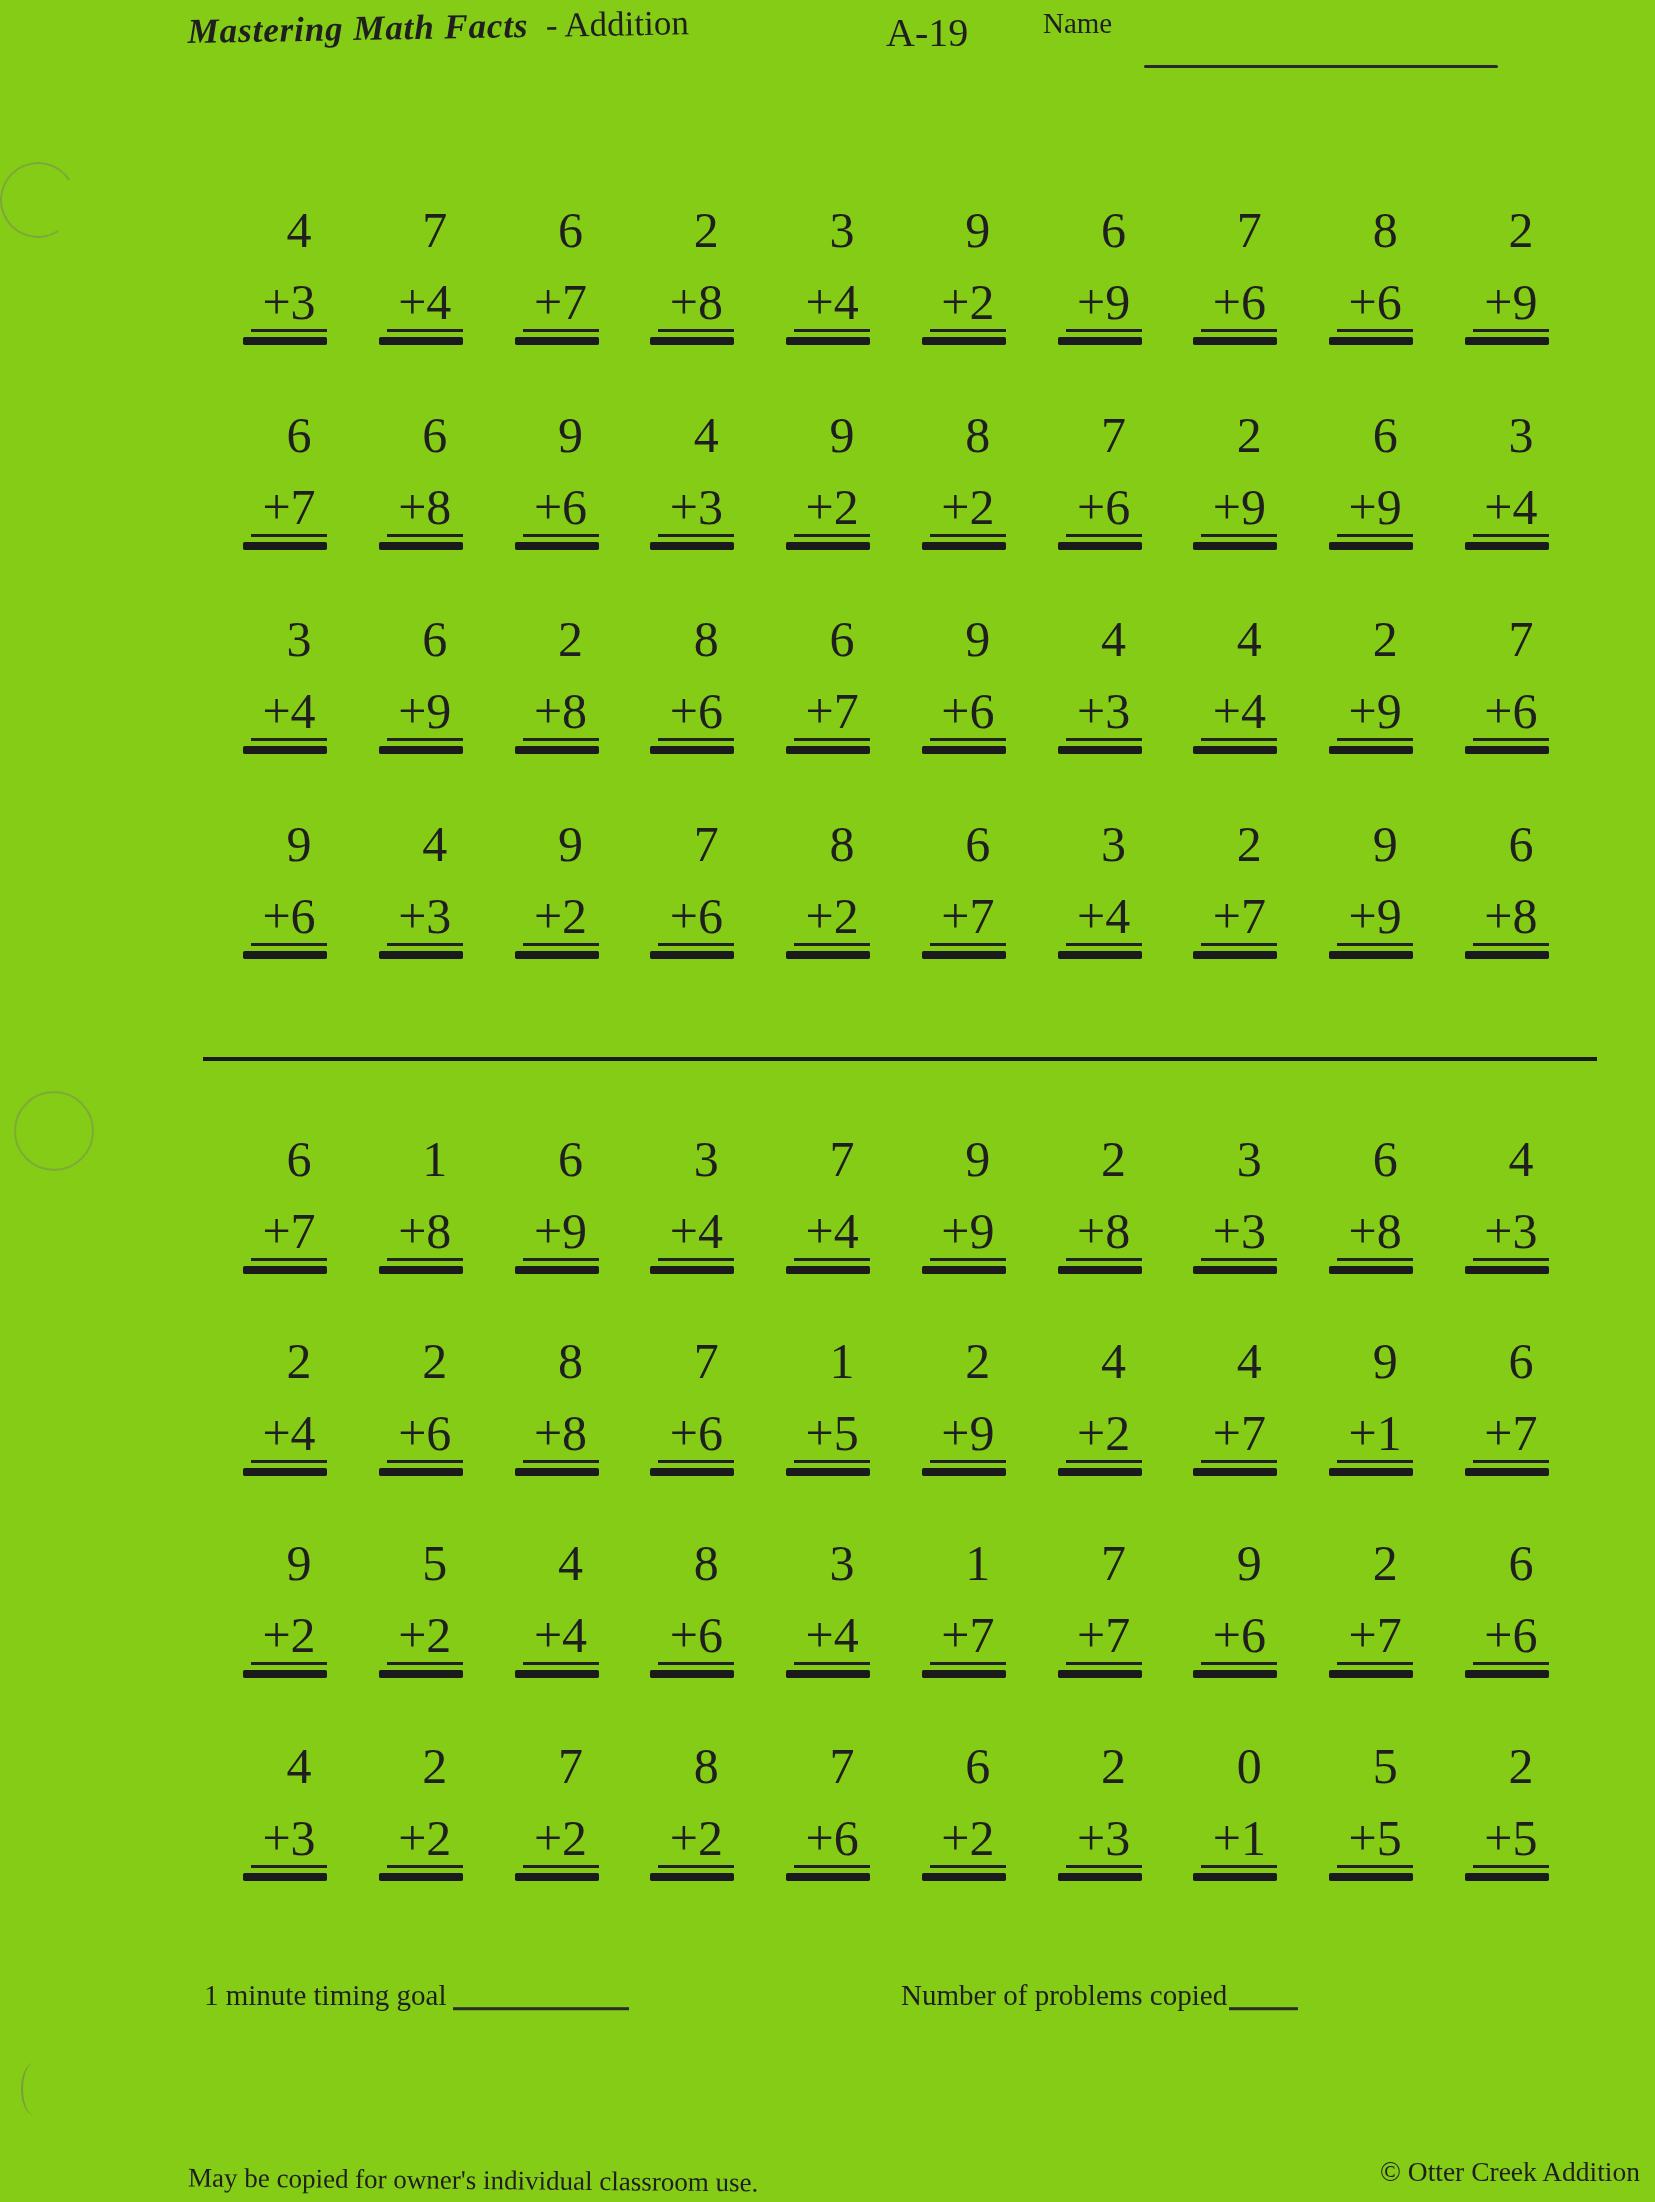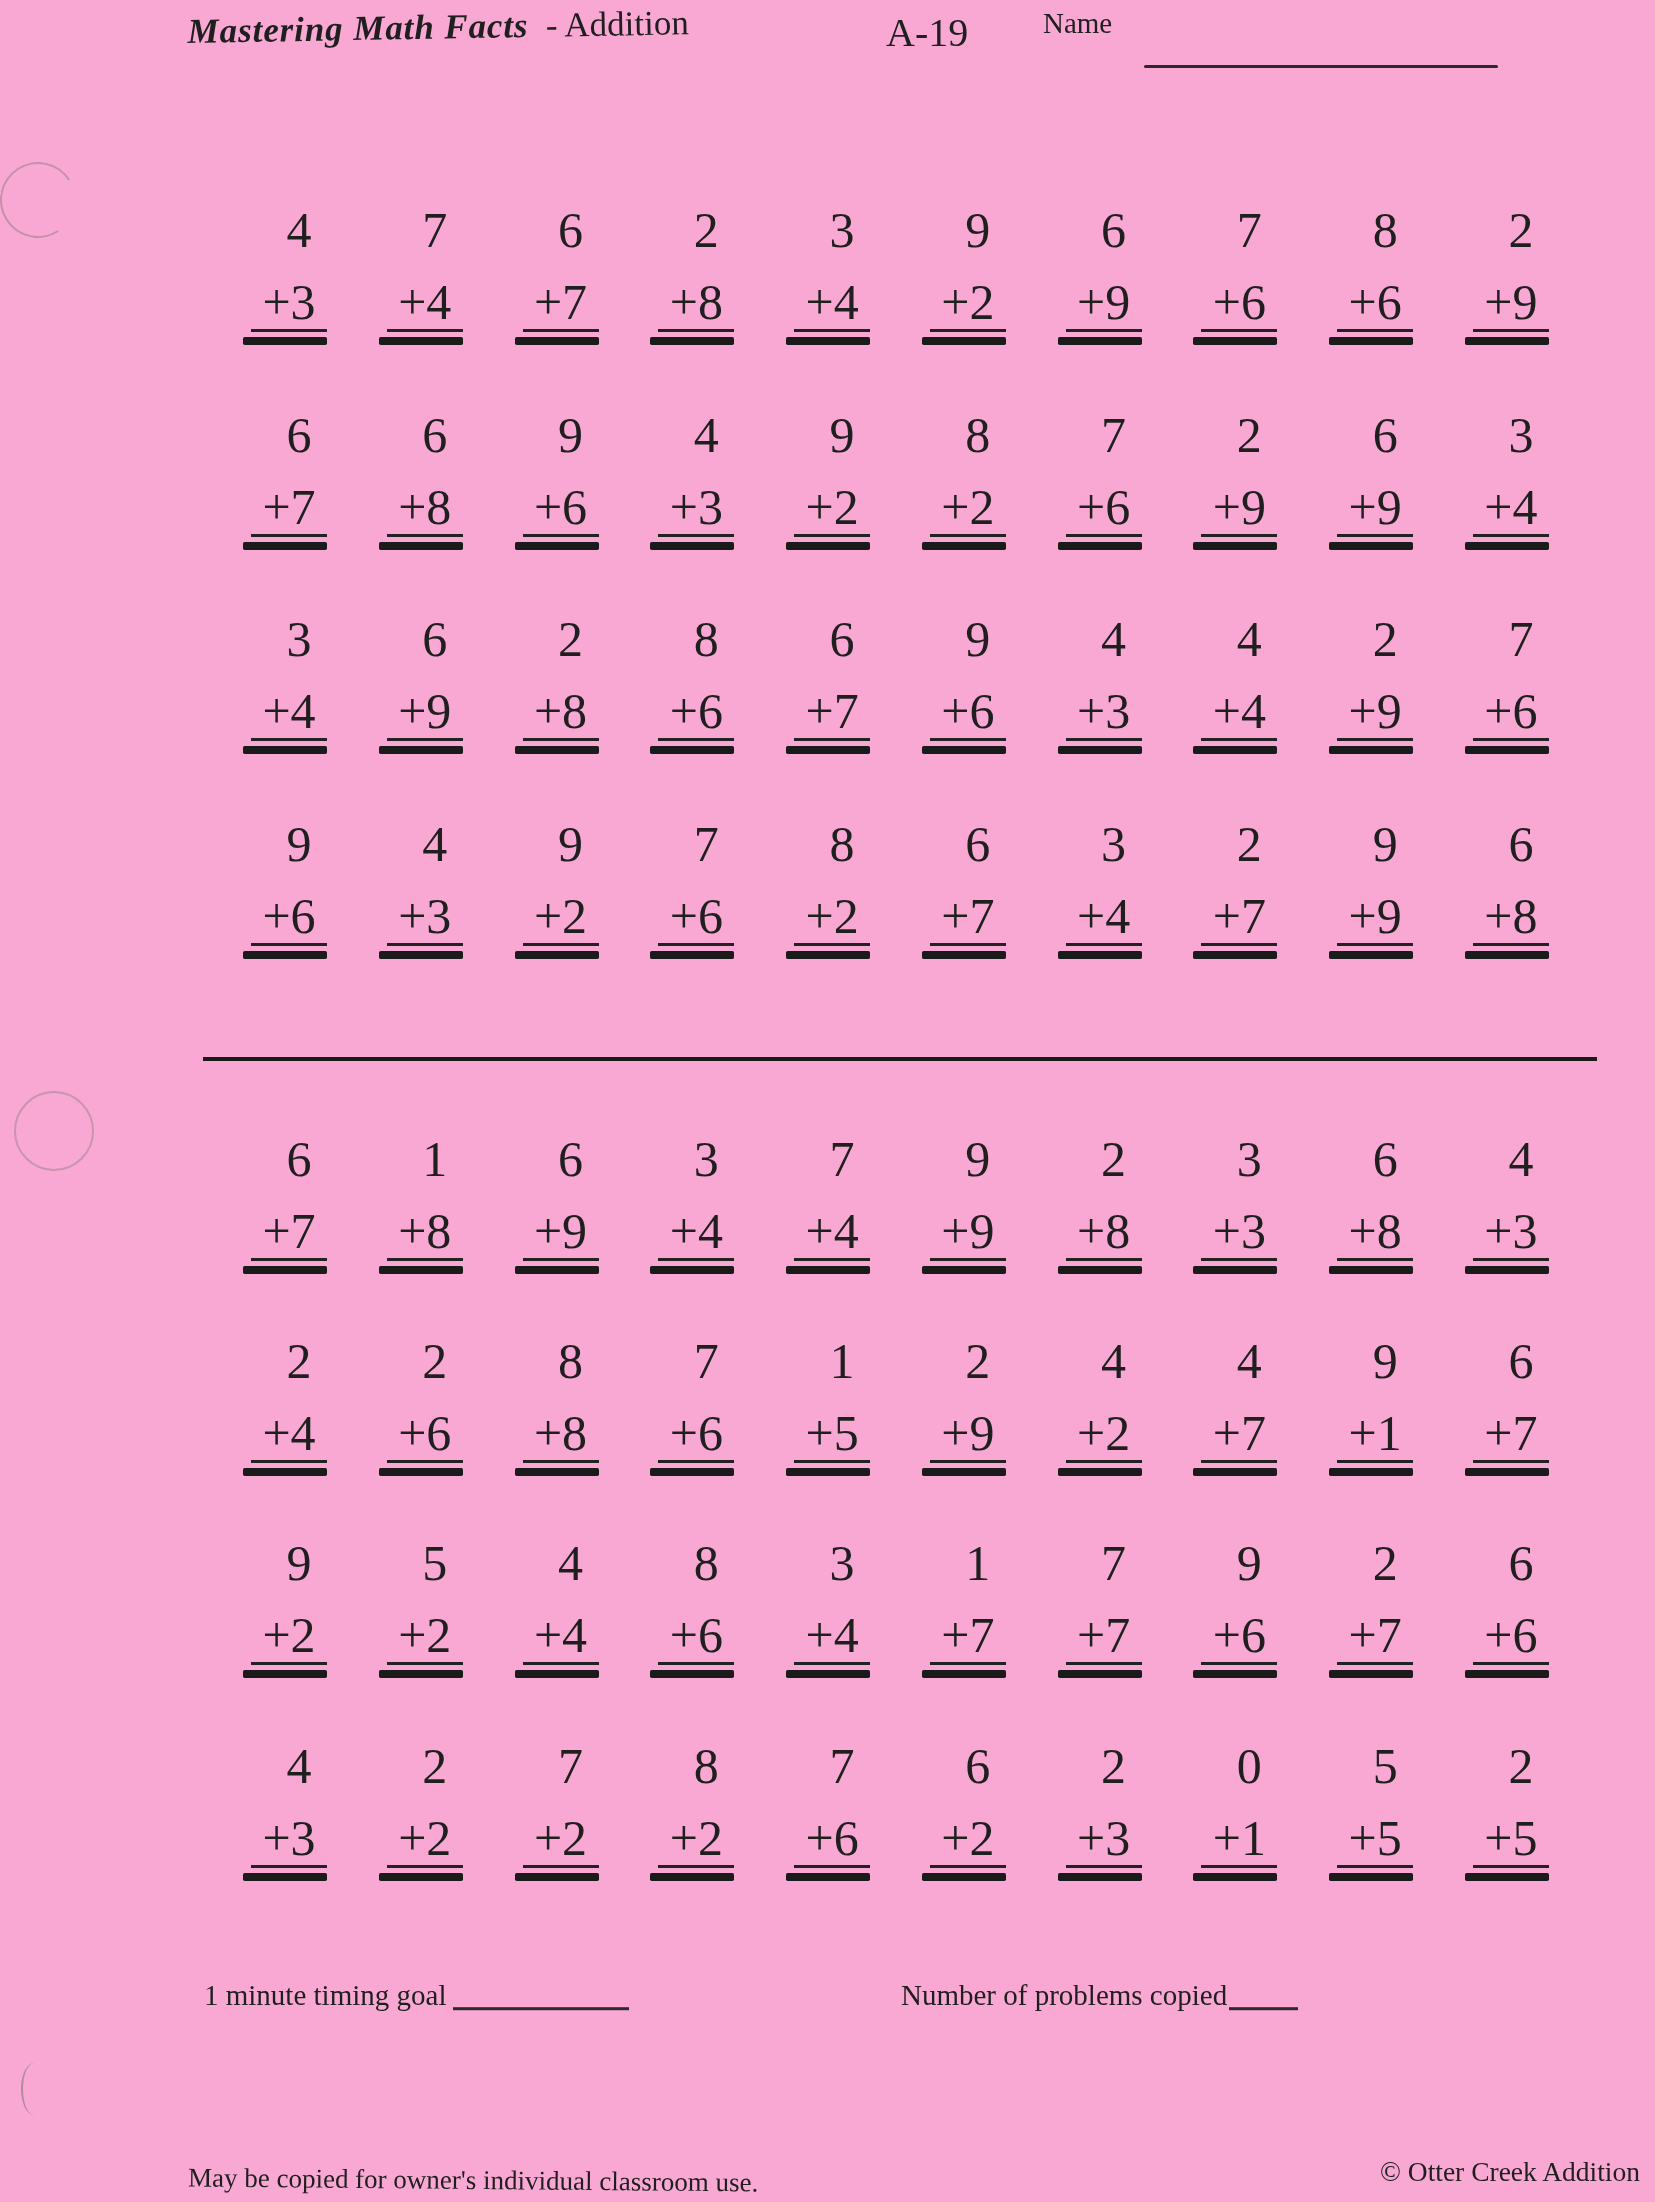--- a/index.html
+++ b/index.html
@@ -1,19 +1,19 @@
 <!DOCTYPE html>
 <html style="font-size:13.8px"><head>
 <meta charset="utf-8">
 <style>
   html,body{margin:0;padding:0;background:#e8e8e6;}
   .page{
     position:relative;
     width:1655px;height:2203px;
-    background:#f9a8d4;
+    background:#84cc16;
     overflow:hidden;
     font-family:"Liberation Serif", serif;
     color:#1f1f1f;
   }
   
   .hdr-title{
     position:absolute;left:188px;top:12px;
     font-size:35px;line-height:40px;
     transform:rotate(-1deg);transform-origin:left bottom;
     white-space:nowrap;

